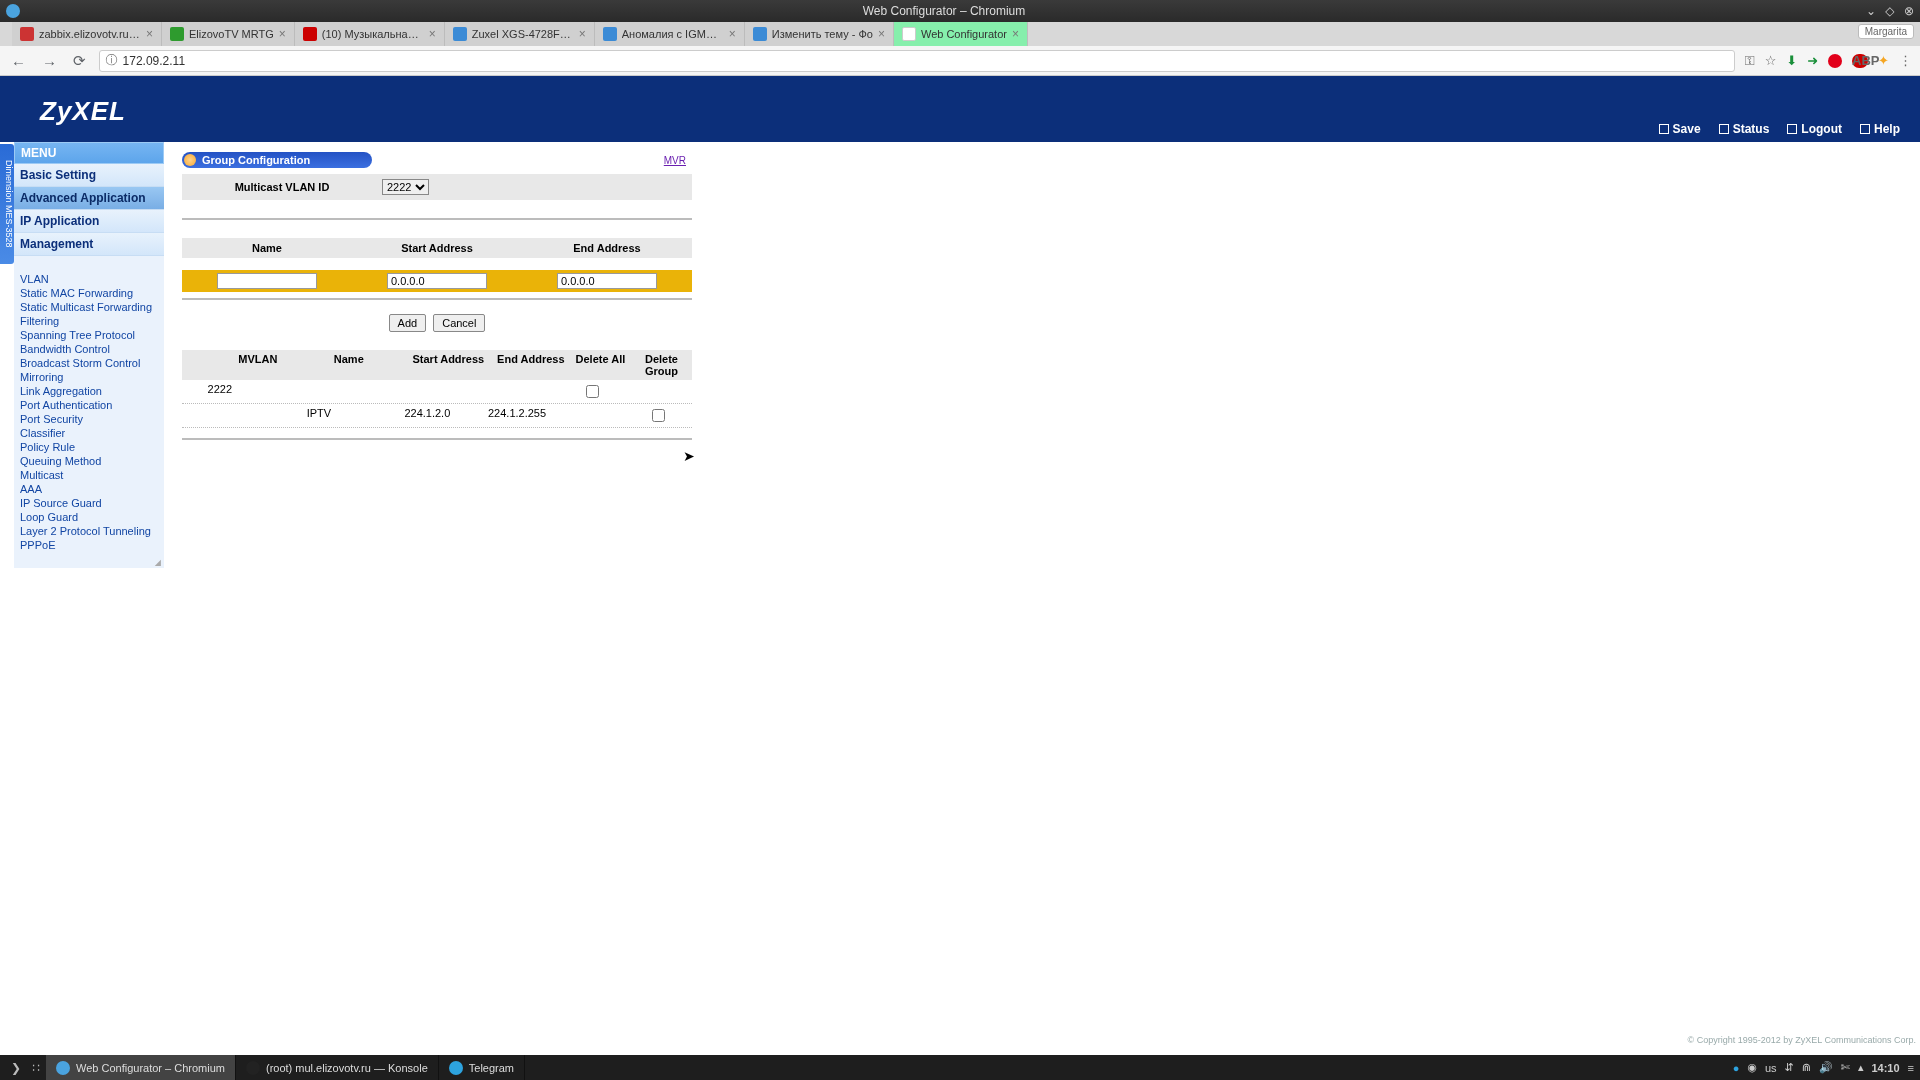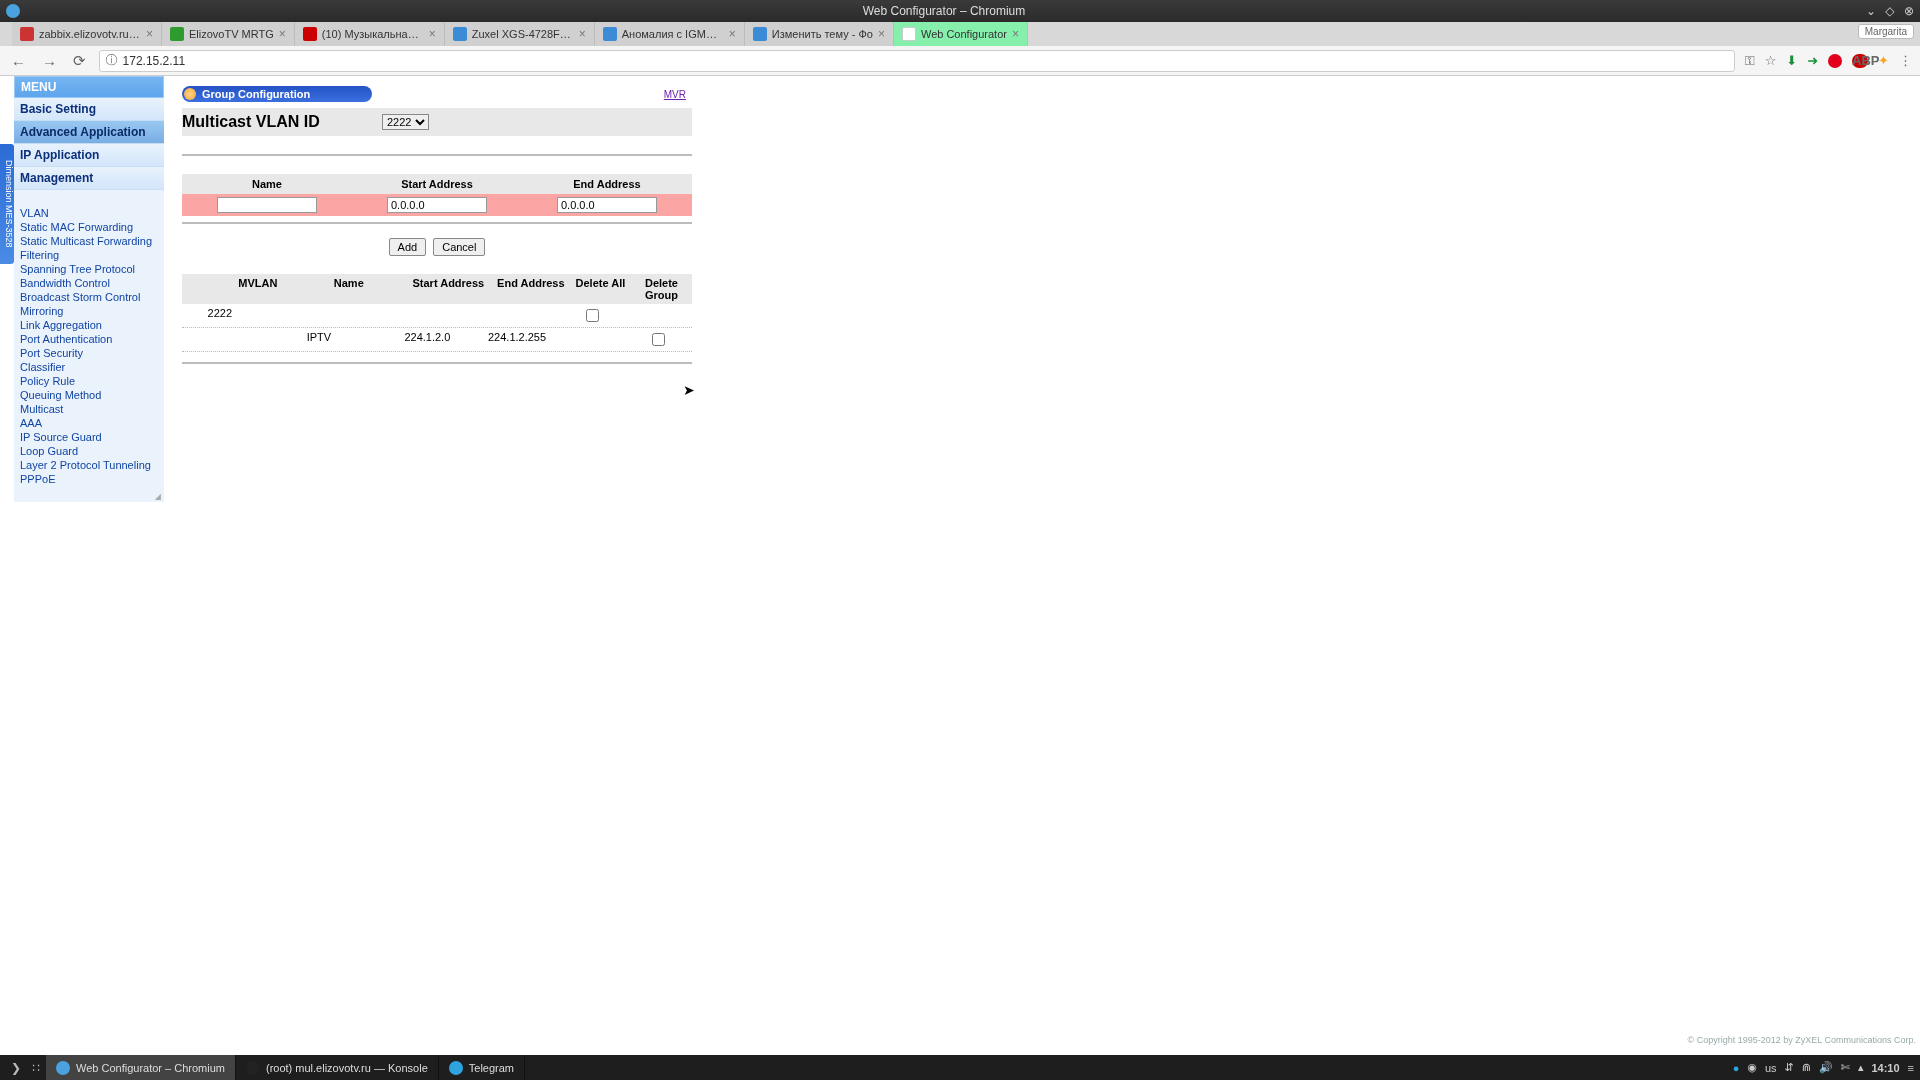--- a/index.html
+++ b/index.html
@@ -56,29 +56,29 @@
 
 .main { flex:1; padding:10px 18px; position:relative;}
 .panel { width:510px; }
 .phead { display:flex; align-items:center; margin-bottom:6px; }
 .phead .pill { background:linear-gradient(#2452c4,#3b6fe0); border-radius:10px; height:16px; display:flex; align-items:center; padding:0 10px 0 20px; position:relative; width:190px;}
 .phead .pill::before{content:''; position:absolute; left:2px; top:2px; width:12px; height:12px; border-radius:50%; background:radial-gradient(#ffd38a,#f7a733);}
 .phead .pill span { color:#fff; font-weight:bold; font-size:11px;}
 .phead .mvr { margin-left:auto; color:#6a1fb0; font-weight:normal; font-size:10px; text-decoration:underline; margin-right:6px;}
 
 .formrow { background:#e8e8e8; padding:5px 0; display:flex; align-items:center;}
-.formrow .flabel { width:200px; font-weight:bold; font-size:16px;}
+.formrow .flabel { width:200px; text-align:center; font-weight:bold; font-size:11px;}
 .formrow select { font-size:11px; border:1px solid #888; background:#efefef; }
 
 .hr { border-top:2px solid #bcbcbc; margin:18px 0;}
 
 .tblhead { display:flex; background:#e8e8e8; font-weight:bold; font-size:11px; text-align:center;}
 .tblhead div { padding:4px 0;}
 .col-name{width:170px} .col-sa{width:170px} .col-ea{width:170px}
-.tblrow { display:flex; background:#fca5a5; padding:3px 0;}
+.tblrow { display:flex; background:#eab308; padding:3px 0;margin-top:12px;}
 .tblrow div{ text-align:center;}
 .tblrow input{ width:100px; font-size:11px; border:1px solid #999; padding:1px 3px;}
 
 .btnrow{ text-align:center; margin:14px 0 18px;}
 .btn { background:#efefef; border:1px solid #888; border-radius:2px; padding:2px 8px; font-size:11px; cursor:default; margin:0 2px;}
 
 .tbl2head{display:flex;background:#e8e8e8;font-weight:bold;font-size:11px;padding-left:41px;}
 .tbl2head div,.tbl2row div{padding:3px 4px;text-align:center}
 .c1{width:80px}.c2{width:130px}.c3{width:100px}.c4{width:90px}.c5{width:70px}.c6{width:70px}
 .tbl2row{display:flex;background:#fff;font-size:11px;}
@@ -152,35 +152,56 @@
     </div>
   <span class="user-badge">Margarita</span>
 </div>
 
 <div class="addrbar">
   <span class="navbtn">←</span>
   <span class="navbtn">→</span>
   <span class="navbtn">⟳</span>
   <div class="addr-input">
     <span class="info-icon">ⓘ</span>
-    <span>172.15.2.11</span>
+    <span>172.09.2.11</span>
   </div>
   <div class="addr-icons">
     <span>⚿</span>
     <span>☆</span>
     <span style="color:#1a8f3a">⬇</span>
     <span style="color:#1a8f3a">➜</span>
     <span class="opera-dot"></span>
     <span class="abp-dot">ABP</span>
     <span style="color:#f5a623">✦</span>
     <span>⋮</span>
   </div>
 </div>
 
 <div class="page">
+  <div class="zyhead">
+    <div class="zylogo">ZyXEL</div>
+    <div class="zylinks">
+      <a>
+          <span class="sq"></span>
+          <span>Save</span>
+        </a>
+      <a>
+          <span class="sq"></span>
+          <span>Status</span>
+        </a>
+      <a>
+          <span class="sq"></span>
+          <span>Logout</span>
+        </a>
+      <a>
+          <span class="sq"></span>
+          <span>Help</span>
+        </a>
+    </div>
+  </div>
 
   <div class="vertlabel">Dimension MES-3528</div>
 
   <div class="zbody" style="margin-left:14px">
     <div class="sidebar">
       <div class="menuhead">MENU</div>
       <div class="menusection">Basic Setting</div>
       <div class="menusection active">Advanced Application</div>
       <div class="menusection">IP Application</div>
       <div class="menusection">Management</div>

